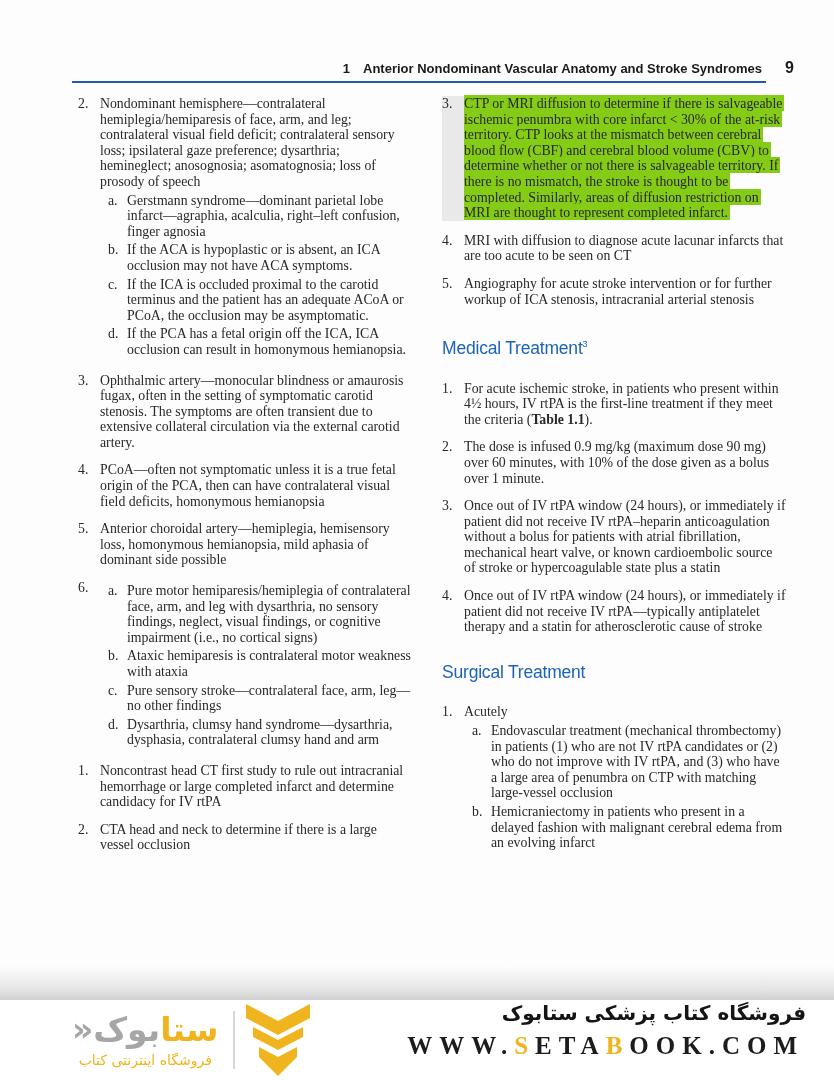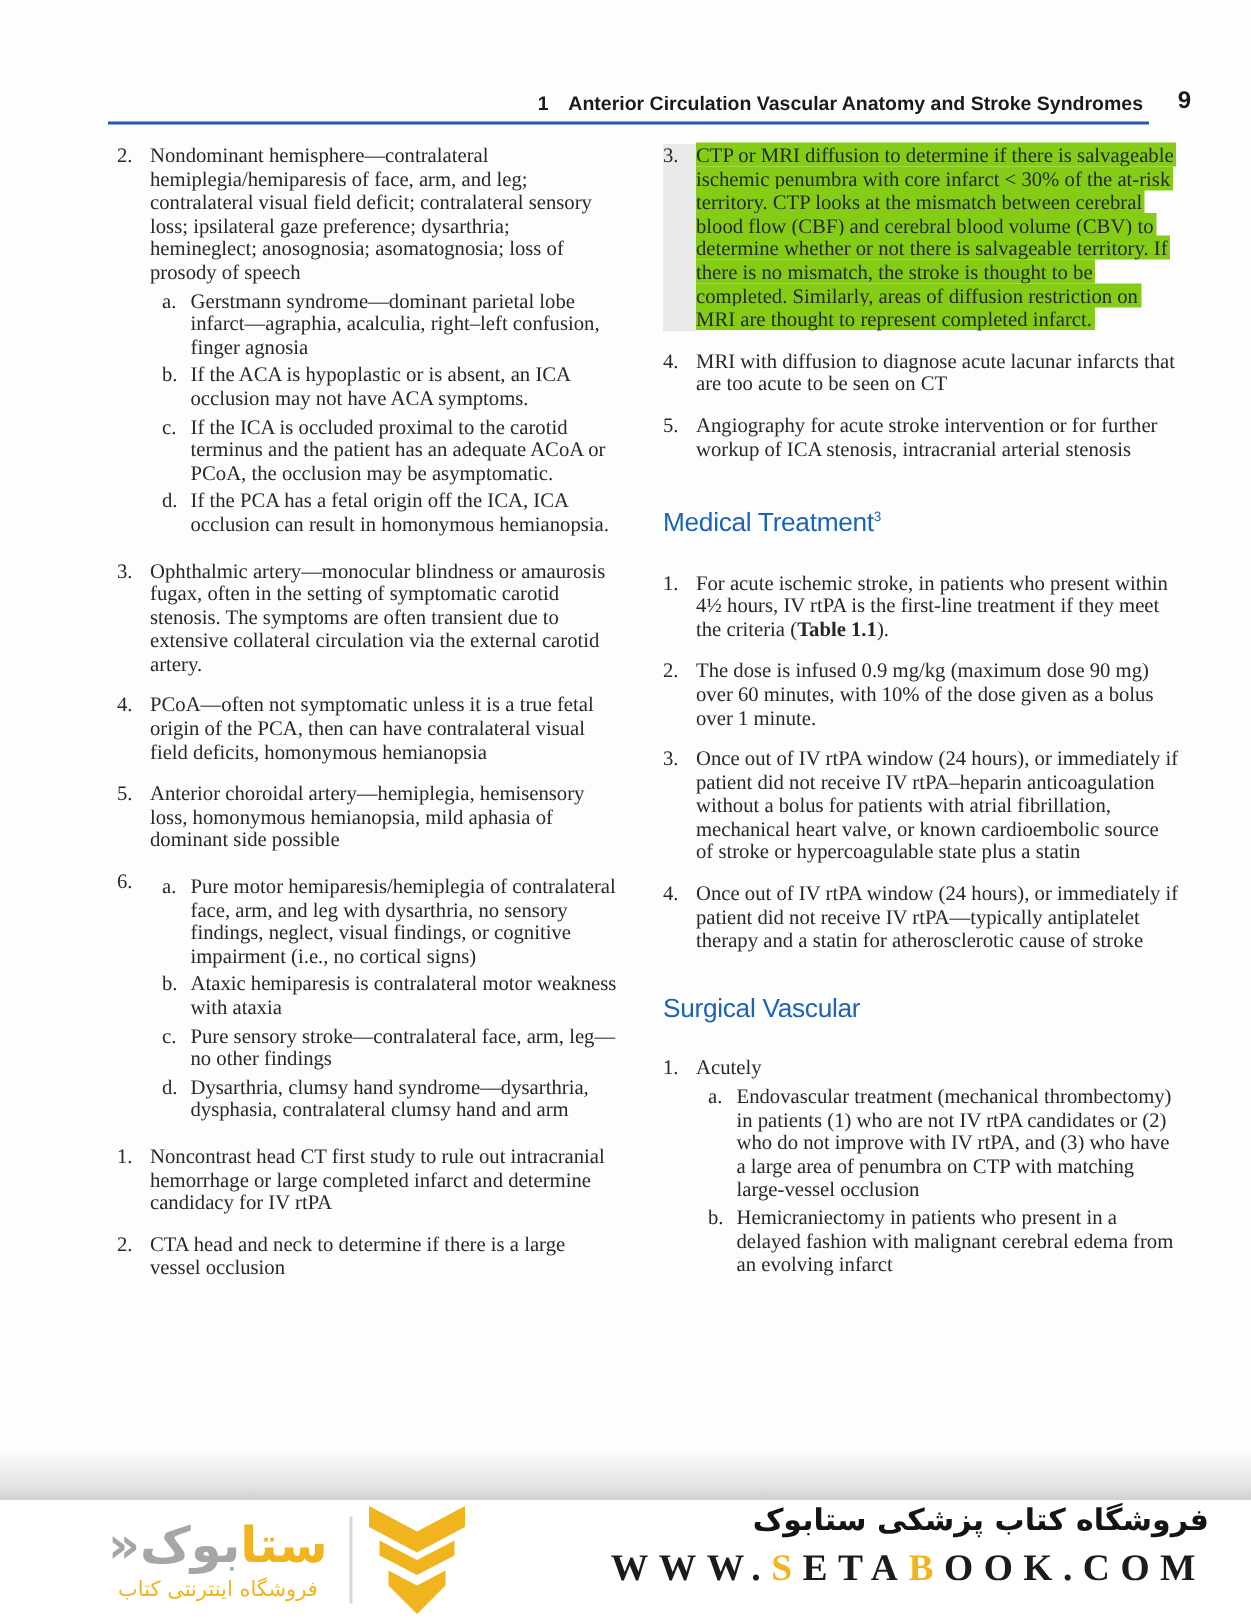--- a/index.html
+++ b/index.html
@@ -81,21 +81,21 @@
   .logo-bar{width:2px;height:58px;background:#d7d7d7;margin:0 10px 0 14px;}
   .emblem{display:block;}
 </style>
 </head>
 <body>
 
 <div class="page">
 
   <div class="header-row">
     <span class="chapnum">1</span>
-    <span>Anterior Circulation Vascular Anatomy and Stroke Syndromes</span>
+    <span>Anterior Nondominant Vascular Anatomy and Stroke Syndromes</span>
   </div>
   <span class="page-num">9</span>
   <div class="header-rule"></div>
 
   <div id="col-left" class="col col-left">
       <div class="item">
         <span class="num">2.</span>
         <div class="ibody">
           <div class="itext"><span><span>Nondominant hemisphere—contralateral hemiplegia/hemiparesis of face, arm, and leg; contralateral visual field deficit; contralateral sensory loss; ipsilateral gaze preference; dysarthria; hemineglect; anosognosia; asomatognosia; loss of prosody of speech</span></span></div>
           <div class="sub">
@@ -205,21 +205,21 @@
         <div class="ibody">
           <div class="itext"><span><span>Once out of IV rtPA window (24 hours), or immediately if patient did not receive IV rtPA–heparin anticoagulation without a bolus for patients with atrial fibrillation, mechanical heart valve, or known cardioembolic source of stroke or hypercoagulable state plus a statin</span></span></div>
         </div>
       </div>
       <div class="item">
         <span class="num">4.</span>
         <div class="ibody">
           <div class="itext"><span><span>Once out of IV rtPA window (24 hours), or immediately if patient did not receive IV rtPA—typically antiplatelet therapy and a statin for atherosclerotic cause of stroke</span></span></div>
         </div>
       </div>
-      <div class="sec-h"><span>Surgical Vascular</span></div>
+      <div class="sec-h"><span>Surgical Treatment</span></div>
       <div class="item">
         <span class="num">1.</span>
         <div class="ibody">
           <div class="itext"><span><span>Acutely</span></span></div>
           <div class="sub">
             <span class="num">a.</span>
             <div class="itext"><span>Endovascular treatment (mechanical thrombectomy) in patients (1) who are not IV rtPA candidates or (2) who do not improve with IV rtPA, and (3) who have a large area of penumbra on CTP with matching large-vessel occlusion</span></div>
           </div>
           <div class="sub">
             <span class="num">b.</span>

